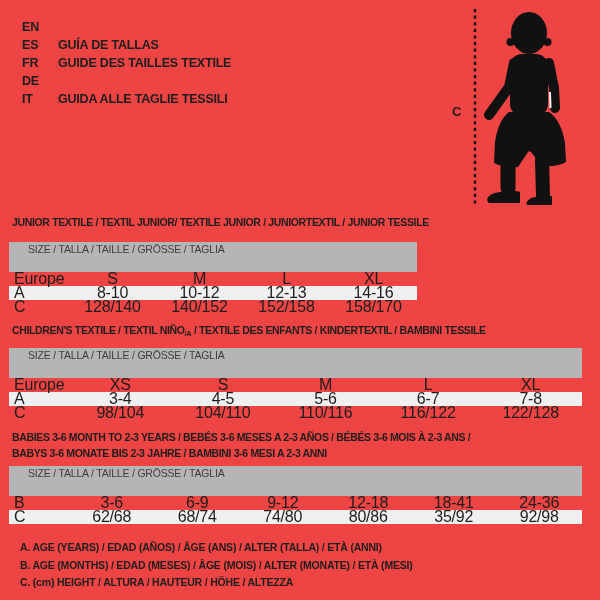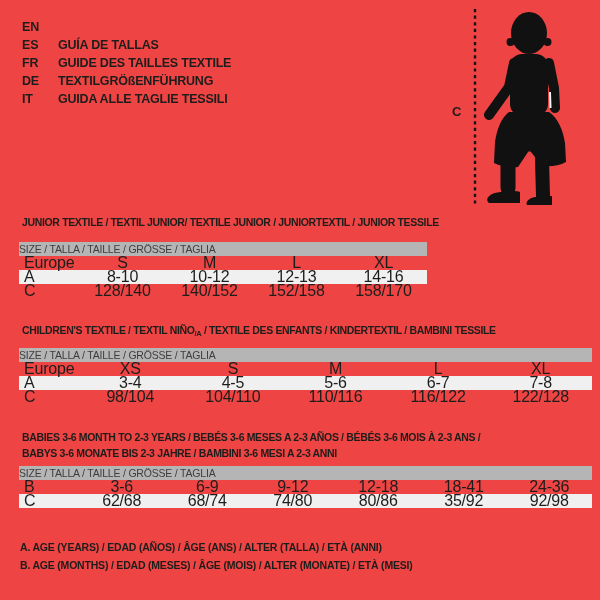--- a/index.html
+++ b/index.html
@@ -9,27 +9,27 @@
   }
   
   .langs{position:absolute;left:22px;top:18px;}
   .lang-row{display:flex;line-height:18px;font-weight:700;font-size:12.5px;letter-spacing:-0.2px;}
   .lang-row .code{width:36px;}
   
   .dashline{position:absolute;left:471px;top:7px;}
   .cmark{position:absolute;left:452px;top:104px;font-weight:700;font-size:13px;}
   .baby{position:absolute;left:478px;top:4px;}
   
-  .tbl{position:absolute;left:19px;}
+  .tbl{position:absolute;left:9px;}
   .t1{top:216px;width:408px;}
   .t2{top:324px;width:573px;}
   .t3{top:429px;width:573px;}
   .ttl{font-weight:700;font-size:10.5px;letter-spacing:-0.35px;line-height:13px;white-space:nowrap;padding-left:3px;}
   .t3 .ttl{line-height:16px;}
-  .bar{height:14px;line-height:14px;background:#b5b5b5;color:#3d3d3d;font-size:10.5px;letter-spacing:-0.2px;padding-left:0;}
+  .bar{height:30px;line-height:14px;background:#b5b5b5;color:#3d3d3d;font-size:10.5px;letter-spacing:-0.2px;padding-left:19px;}
   .t1 .bar{margin-top:13px;}
   .t2 .bar{margin-top:10px;}
   .t3 .bar{margin-top:5px;}
   .row{display:flex;height:14px;align-items:center;font-size:16px;letter-spacing:-0.2px;}
   .row.sh{background:#f0f0f0;}
   .lc{width:55px;padding-left:5px;}
   .dc{flex:1;text-align:center;}
   .subsz{font-size:7.5px;position:relative;top:2px;}
   
   .notes{position:absolute;left:20px;top:539px;}
@@ -47,21 +47,20 @@
     <div class="lang-row">
       <span class="code">ES</span>
       <span class="lbl">GUÍA DE TALLAS</span>
     </div>
     <div class="lang-row">
       <span class="code">FR</span>
       <span class="lbl">GUIDE DES TAILLES TEXTILE</span>
     </div>
     <div class="lang-row">
       <span class="code">DE</span>
-      <span class="lbl">TEXTILGRÖßENFÜHRUNG</span>
     </div>
     <div class="lang-row">
       <span class="code">IT</span>
       <span class="lbl">GUIDA ALLE TAGLIE TESSILI</span>
     </div>
   </div>
 
   <svg class="dashline" width="8" height="202" viewBox="0 0 8 202">
     <line x1="4" y1="2" x2="4" y2="200" stroke="#141414" stroke-width="2.4" stroke-dasharray="3.2 3.4"></line>
   </svg>
@@ -162,15 +161,16 @@
       <span class="dc">74/80</span>
       <span class="dc">80/86</span>
       <span class="dc">35/92</span>
       <span class="dc">92/98</span>
     </div>
   </div>
 
   <div class="notes">
     <div class="note">A. AGE (YEARS) / EDAD (AÑOS) / ÂGE (ANS) / ALTER (TALLA) / ETÀ (ANNI)</div>
     <div class="note">B. AGE (MONTHS) / EDAD (MESES) / ÂGE (MOIS) / ALTER (MONATE) / ETÀ (MESI)</div>
+    <div class="note">C. (cm) HEIGHT / ALTURA / HAUTEUR / HÖHE / ALTEZZA</div>
   </div>
 
 </div>
 
 </body></html>

